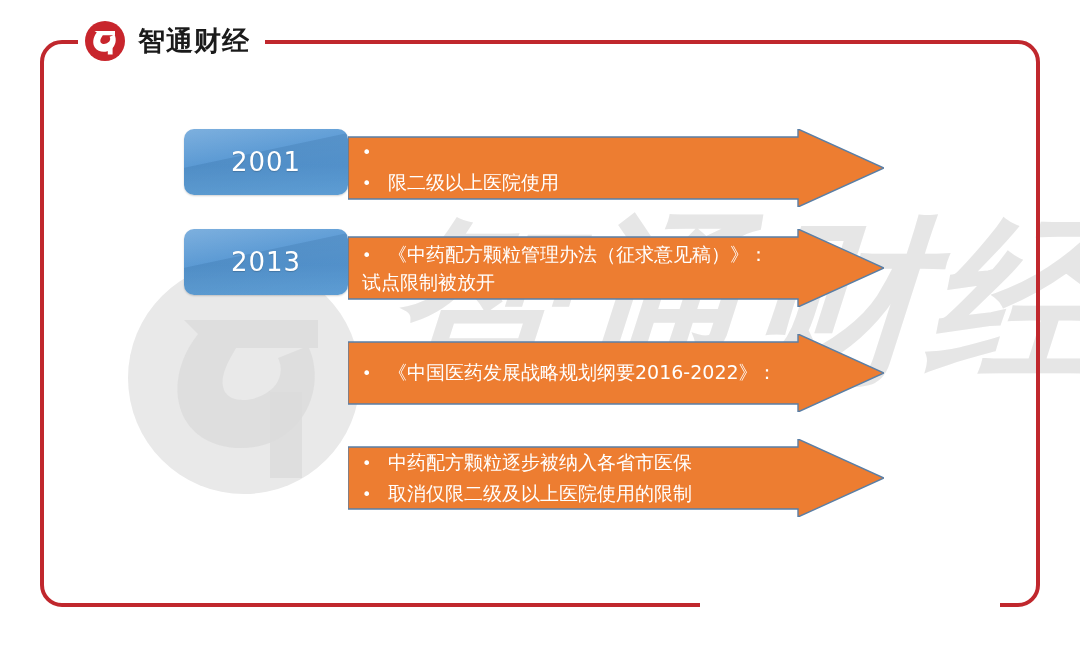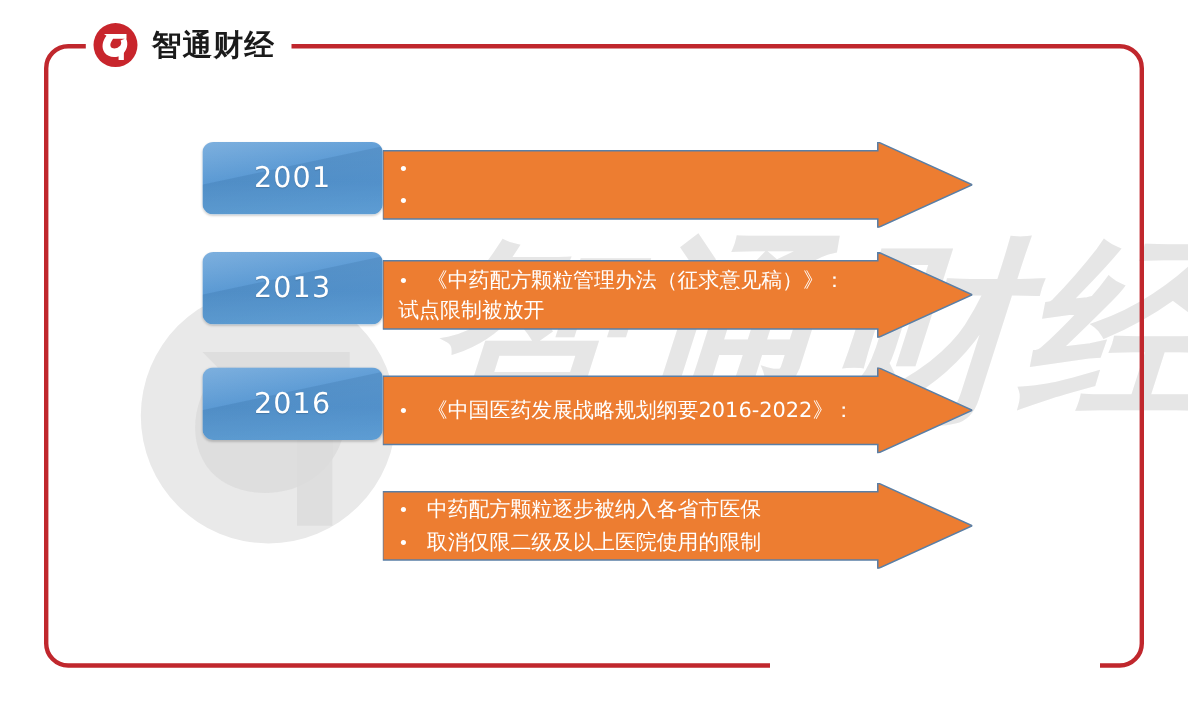--- a/index.html
+++ b/index.html
@@ -250,20 +250,21 @@
       <div class="arrow-wrap">
         <svg class="arrow-svg" viewBox="0 0 536 78" preserveAspectRatio="none">
           <path d="M0 8 L450 8 L450 0 L536 39 L450 78 L450 70 L0 70 Z" fill="#ED7D31" stroke="#5a7fa6" stroke-width="1.4"></path>
         </svg>
         <div class="arrow-text two-line">
           <div class="bullet-line">
             <span class="bullet-dot">•</span>
           </div>
           <div class="bullet-line">
             <span class="bullet-dot">•</span>
+            <span class="bullet-text">限二级以上医院使用</span>
           </div>
         </div>
       </div>
       <div class="year-box">
         <span class="year-label">2001</span>
       </div>
     </div>
 
     <div class="row row-r2">
       <div class="arrow-wrap">
@@ -288,23 +289,20 @@
         <svg class="arrow-svg" viewBox="0 0 536 78" preserveAspectRatio="none">
           <path d="M0 8 L450 8 L450 0 L536 39 L450 78 L450 70 L0 70 Z" fill="#ED7D31" stroke="#5a7fa6" stroke-width="1.4"></path>
         </svg>
         <div class="arrow-text">
           <div class="bullet-line">
             <span class="bullet-dot">•</span>
             <span class="bullet-text">《中国医药发展战略规划纲要2016-2022》：</span>
           </div>
         </div>
       </div>
-      <div class="year-box">
-        <span class="year-label">2016</span>
-      </div>
     </div>
 
     <div class="row row-r4">
       <div class="arrow-wrap">
         <svg class="arrow-svg" viewBox="0 0 536 78" preserveAspectRatio="none">
           <path d="M0 8 L450 8 L450 0 L536 39 L450 78 L450 70 L0 70 Z" fill="#ED7D31" stroke="#5a7fa6" stroke-width="1.4"></path>
         </svg>
         <div class="arrow-text two-line">
           <div class="bullet-line">
             <span class="bullet-dot">•</span>

